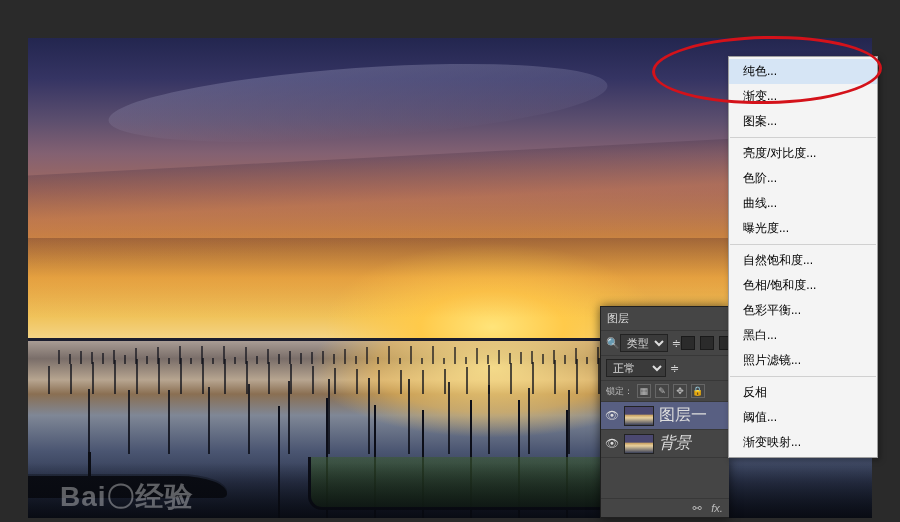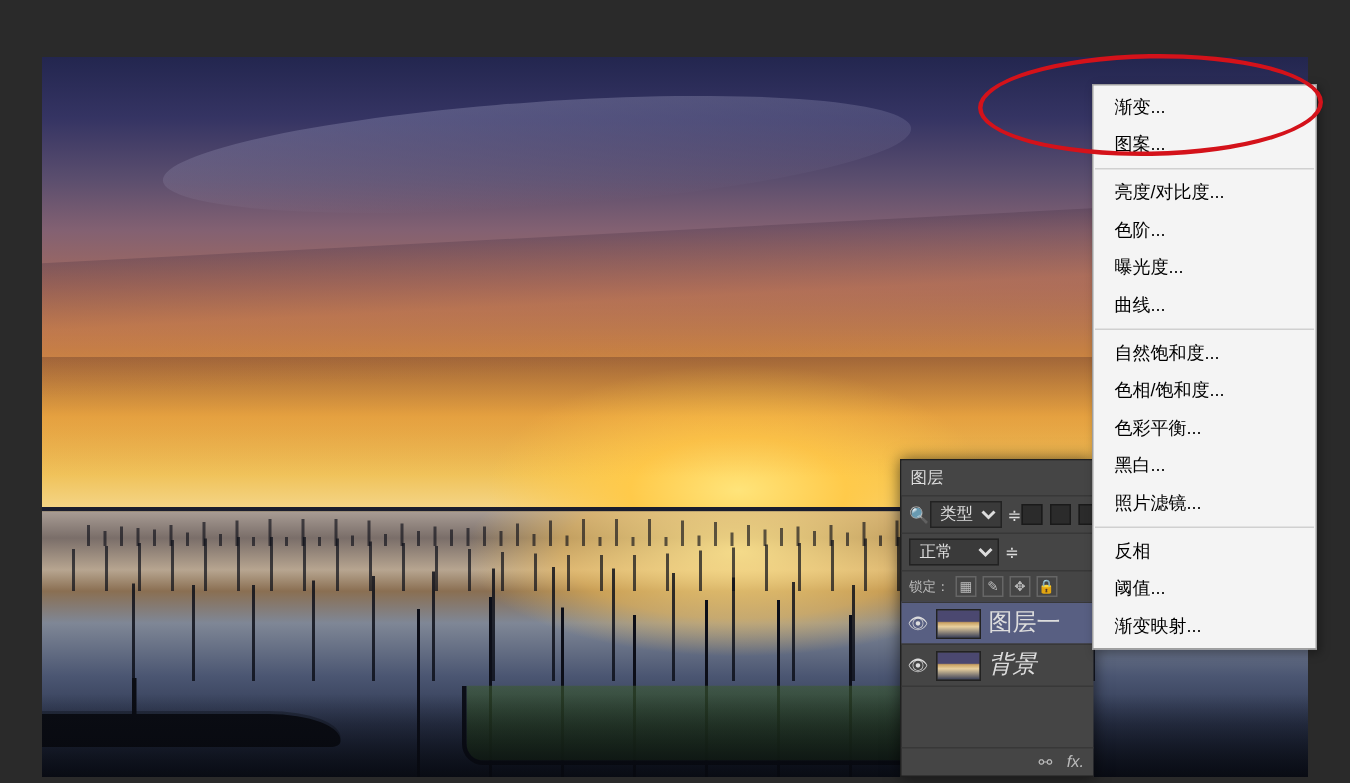--- a/index.html
+++ b/index.html
@@ -197,20 +197,21 @@
         <span style="left: 538px; height: 114.455px; bottom: -10px; opacity: 1;"></span>
         <span style="left: 586px; height: 119.227px; bottom: -10px; opacity: 1;"></span>
       </div>
     <div class="net"></div>
     <div class="boat">
       <div class="mast"></div>
         <div class="hull"></div>
         <div class="reflect"></div>
     </div>
     <div class="grad-dark"></div>
+    <div class="wm">Bai〇经验</div>
   </div>
 
   <div class="layers">
     <div class="title">图层</div>
     <div class="row">
       <span>🔍</span>
       <select>
         <option>类型</option>
       </select>
       <span style="margin-left:4px">≑</span>
@@ -244,27 +245,28 @@
       <span class="name" style="font-style:italic">背景</span>
     </div>
     <div class="spacer"></div>
     <div class="bottom">
       <span>⚯</span>
       <span style="font-style:italic">fx.</span>
     </div>
   </div>
 
   <div class="menu">
+      <div class="mi hl">纯色...</div>
       <div class="mi">渐变...</div>
       <div class="mi">图案...</div>
       <hr>
       <div class="mi">亮度/对比度...</div>
       <div class="mi">色阶...</div>
+      <div class="mi">曲线...</div>
       <div class="mi">曝光度...</div>
-      <div class="mi">曲线...</div>
       <hr>
       <div class="mi">自然饱和度...</div>
       <div class="mi">色相/饱和度...</div>
       <div class="mi">色彩平衡...</div>
       <div class="mi">黑白...</div>
       <div class="mi">照片滤镜...</div>
       <hr>
       <div class="mi">反相</div>
       <div class="mi">阈值...</div>
       <div class="mi">渐变映射...</div>

